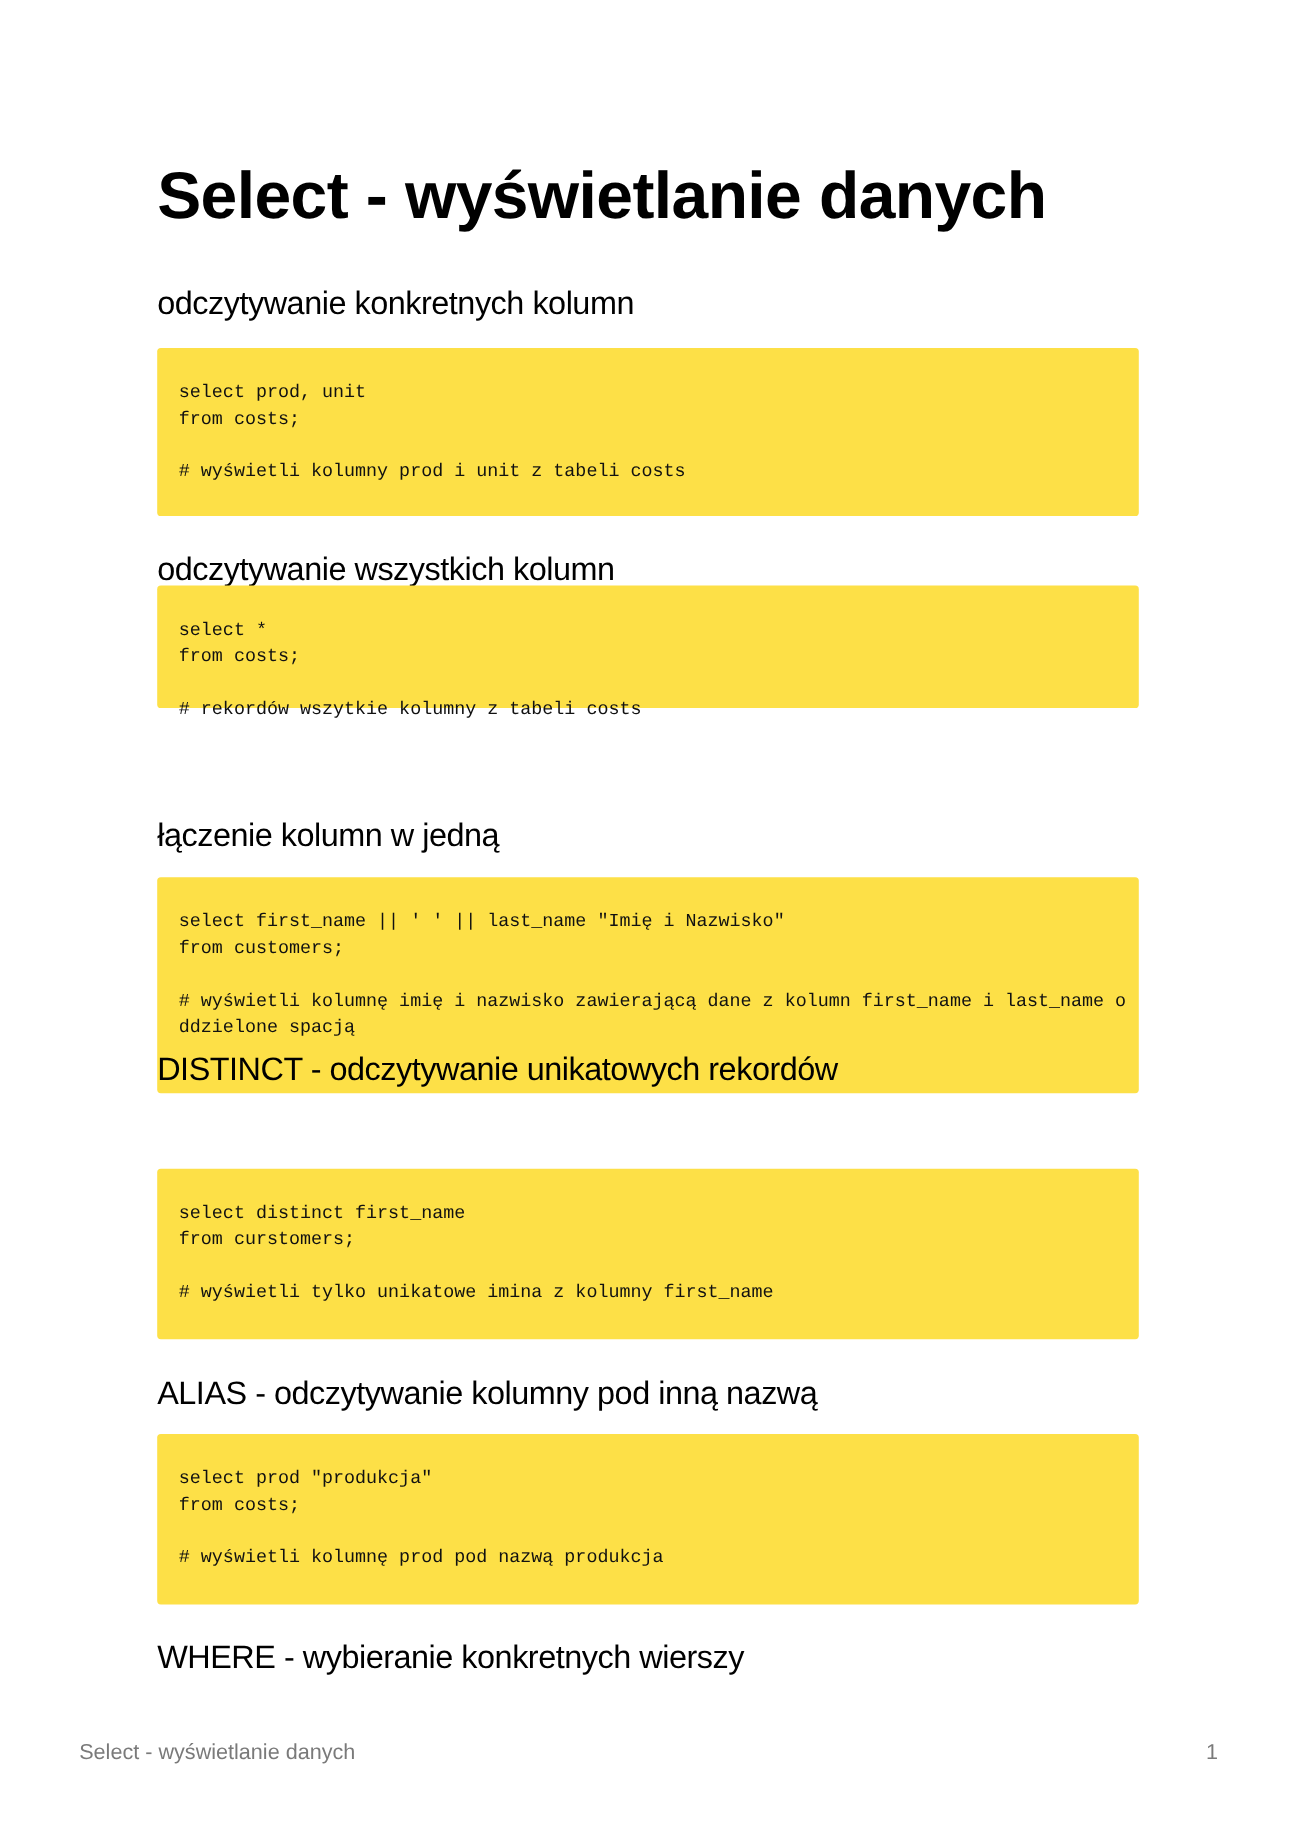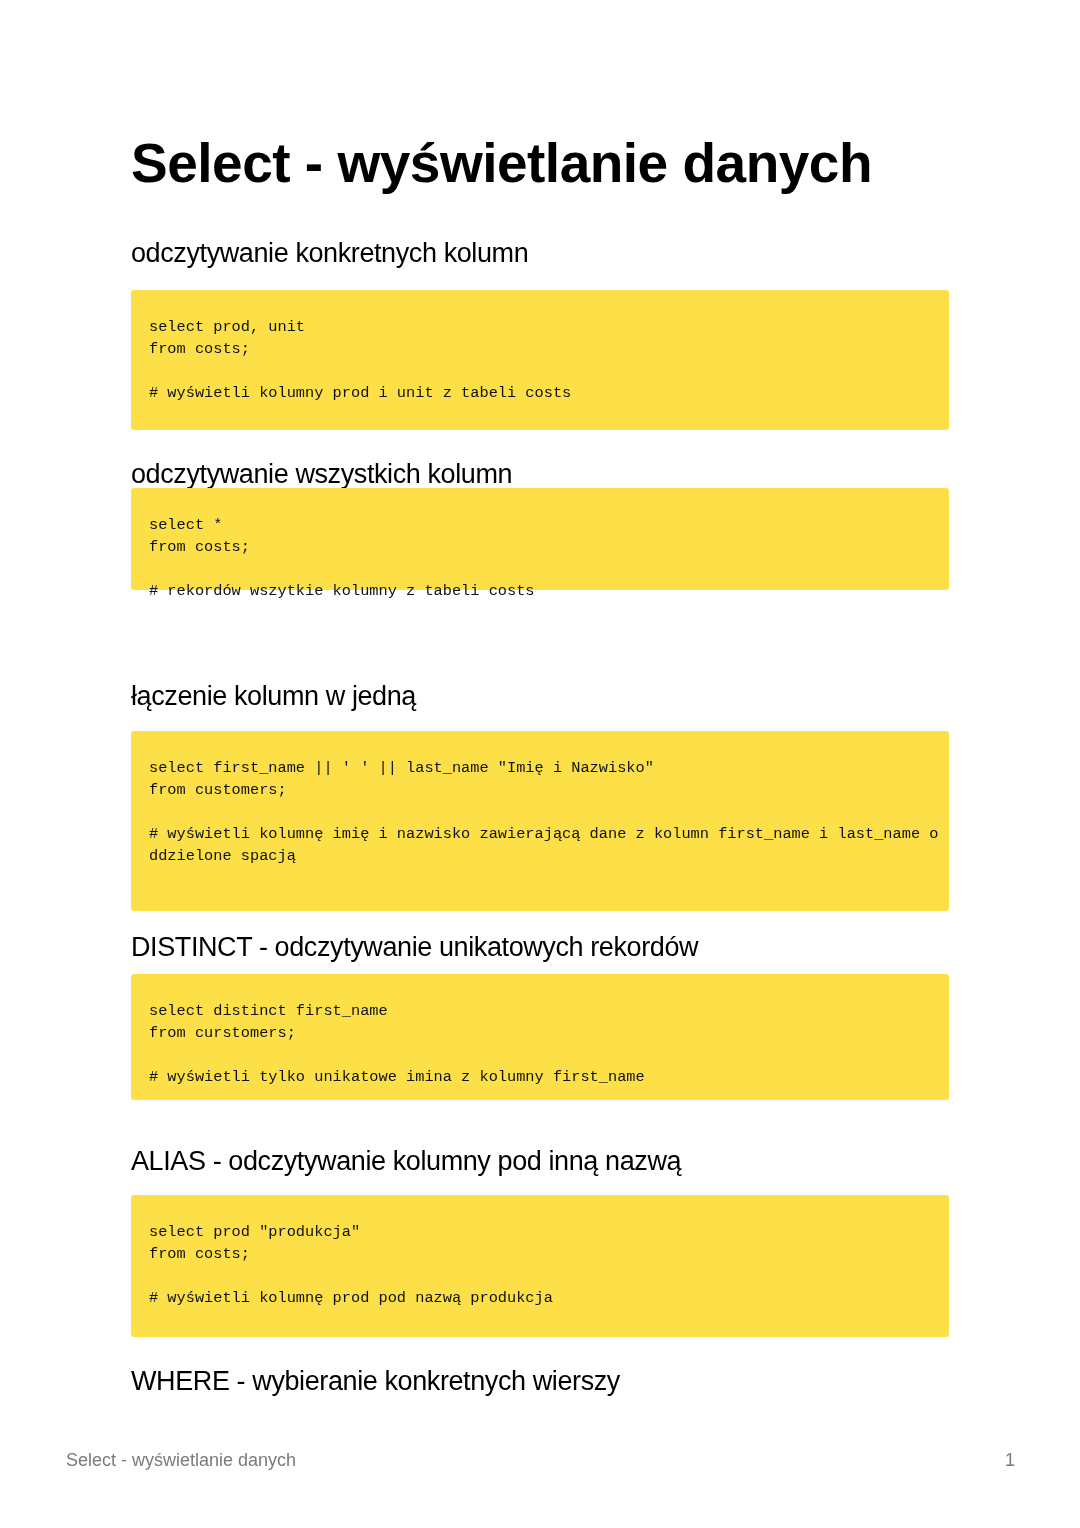--- a/index.html
+++ b/index.html
@@ -55,22 +55,22 @@
 
 <h2 class="h2" style="top:679px">łączenie kolumn w jedną</h2>
 <div class="code" style="top:731px;height:180px">
   <div class="code-line">select first_name || ' ' || last_name "Imię i Nazwisko"</div>
   <div class="code-line">from customers;</div>
   <div class="code-line"></div>
   <div class="code-line"># wyświetli kolumnę imię i nazwisko zawierającą dane z kolumn first_name i last_name o</div>
   <div class="code-line">ddzielone spacją</div>
 </div>
 
-<h2 class="h2" style="top:930px">DISTINCT -  odczytywanie unikatowych rekordów</h2>
-<div class="code" style="top:974px;height:126px">
+<h2 class="h2" style="top:874px">DISTINCT -  odczytywanie unikatowych rekordów</h2>
+<div class="code" style="top:974px;height:142px">
   <div class="code-line">select distinct first_name</div>
   <div class="code-line">from curstomers;</div>
   <div class="code-line"></div>
   <div class="code-line"># wyświetli tylko unikatowe imina z kolumny first_name</div>
 </div>
 
 <h2 class="h2" style="top:1144px">ALIAS - odczytywanie kolumny pod inną nazwą</h2>
 <div class="code" style="top:1195px;height:142px">
   <div class="code-line">select prod "produkcja"</div>
   <div class="code-line">from costs;</div>

